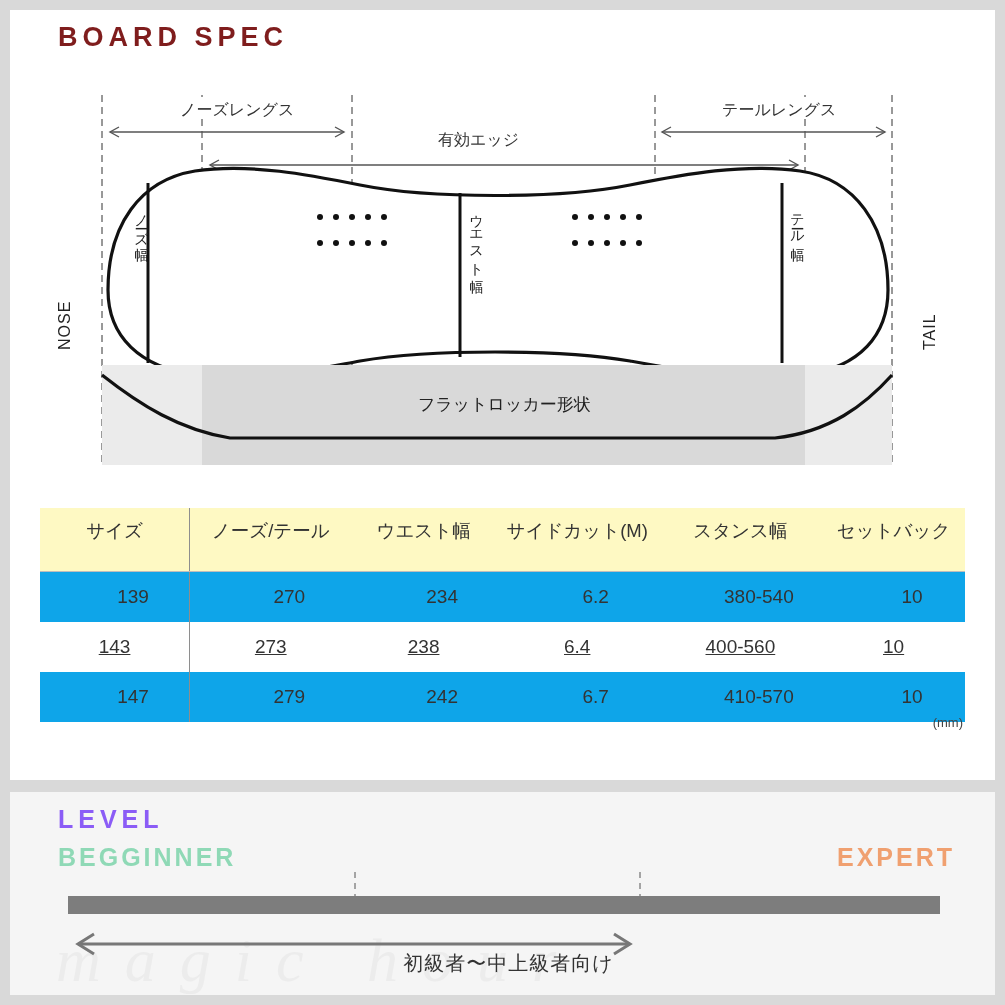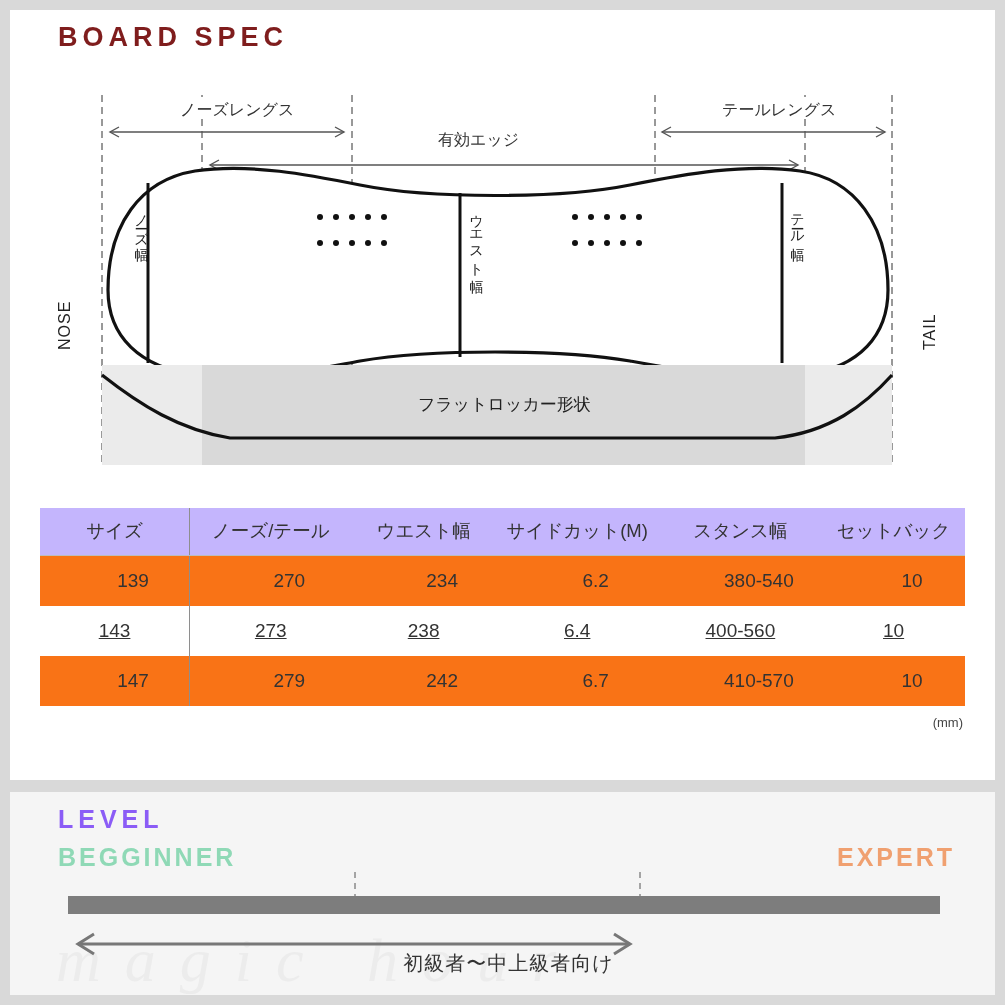--- a/index.html
+++ b/index.html
@@ -69,33 +69,33 @@
     position: absolute;
     left: 40px; top: 508px;
     width: 925px;
     border-collapse: collapse;
     font-size: 19px;
     color: #333;
   }
   .spec-table th {
     font-weight: normal;
     font-size: 18.5px;
-    padding: 10px 0 12px 0;
+    padding: 10px 0 28px 0;
     text-align: center;
     color: #333;
-    background: #c4b5fd;
+    background: #fef9c3;
   }
   .spec-table td {
     text-align: center;
     padding: 14px 0;
     font-size: 19px;
     color: #333;
   }
   .spec-table tr.head th { border-bottom: 1px solid #bdbdbd; }
-  .spec-table tr.odd td { background: #f97316; padding-left: 37px; }
+  .spec-table tr.odd td { background: #0ea5e9; padding-left: 37px; }
   .spec-table tr.even td { background: #ffffff; text-decoration: underline; }
   .spec-table .col-size { width: 118px; border-right: 1px solid #8e8e8e; }
   .spec-table .col-nt { width: 168px; text-align: center; }
   .spec-table .col-waist { width: 150px; }
   .spec-table .col-sc { width: 170px; }
   .spec-table .col-stance { width: 170px; }
   .spec-table .col-sb { width: 149px; }
   .unit-mm {
     position: absolute;
     right: 42px;

